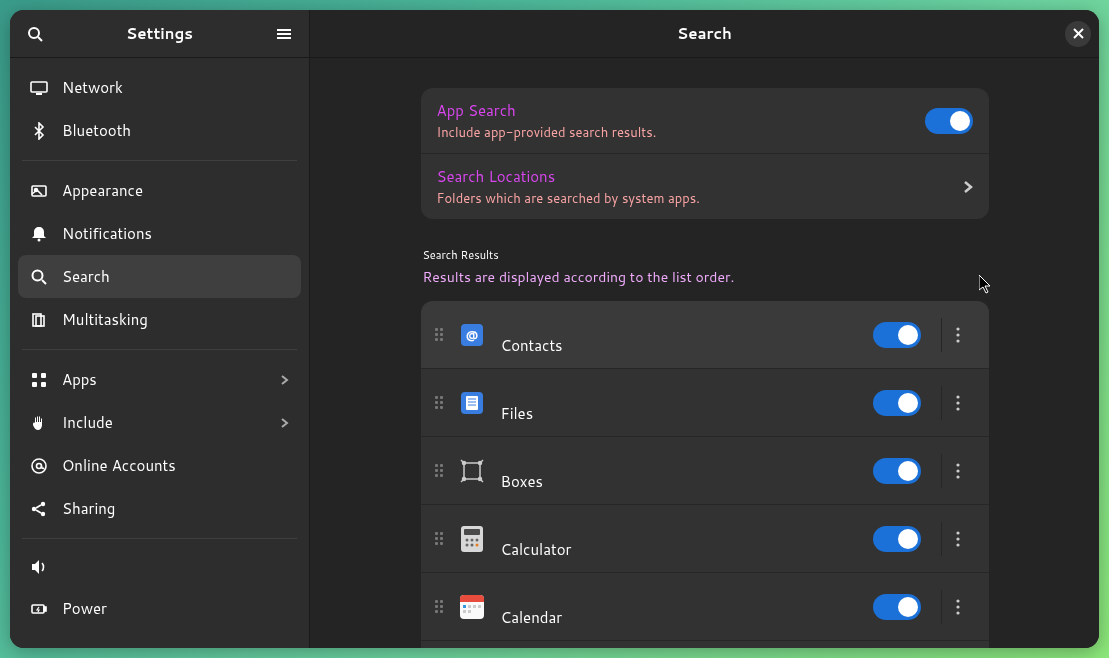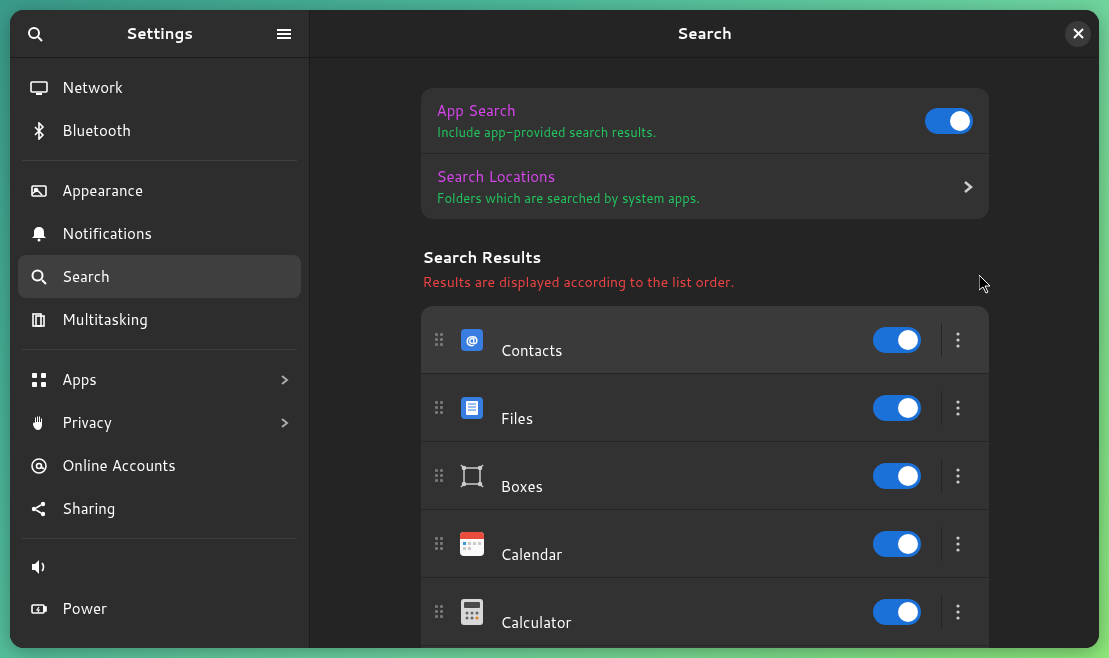--- a/index.html
+++ b/index.html
@@ -125,46 +125,46 @@
 }
 .card-row {
   padding: 12px 16px;
   display: flex;
   align-items: center;
   border-bottom: 1px solid #262626;
 }
 .card-row:last-child { border-bottom: none; }
 .row-text { flex: 1; }
 .row-title { font-size: 15px; color: #d946ef; }
-.row-sub { font-size: 13px; color: #22c55e; margin-top: 2px; }
+.row-sub { font-size: 13px; color: #fca5a5; margin-top: 2px; }
 .toggle {
   width: 48px;
   height: 26px;
   border-radius: 13px;
   background: #1c71d8;
   position: relative;
   cursor: pointer;
 }
 .toggle .knob {
   width: 20px;
   height: 20px;
   border-radius: 50%;
   background: #fff;
   position: absolute;
   top: 3px;
   right: 3px;
 }
 .section-title {
-  font-size: 15px;
-  font-weight: 700;
+  font-size: 11px;
+  font-weight: 400;
   margin: 28px 0 4px 2px;
 }
 .section-sub {
   font-size: 14px;
-  color: #ef4444;
+  color: #f0abfc;
   margin: 0 0 14px 2px;
 }
 .result-row {
   display: flex;
   align-items: center;
   padding: 12px 14px;
   border-bottom: 1px solid #262626;
   gap: 14px;
 }
 .result-row:last-child { border-bottom: none; }
@@ -302,21 +302,21 @@
               <polyline points="2,2 7,6 2,10"></polyline>
             </svg>
           </span>
         </div>
         <div class="sidebar-item">
           <span class="s-icon">
             <svg width="18" height="18" viewBox="0 0 18 18" fill="#fff">
               <path d="M5 9 L5 4 C5 3 6 3 6 4 L6 8 L7 8 L7 3 C7 2 8 2 8 3 L8 8 L9 8 L9 3 C9 2 10 2 10 3 L10 8 L11 8 L11 5 C11 4 12 4 12 5 L12 11 C12 14 10 16 8 16 C6 16 4 14 3 11 L3 10 C3 9 4 8 5 9 Z"></path>
             </svg>
           </span>
-          <span class="label">Privacy</span>
+          <span class="label">Include</span>
           <span class="chev">
             <svg width="9" height="12" viewBox="0 0 9 12" fill="none" stroke="#aaa" stroke-width="2">
               <polyline points="2,2 7,6 2,10"></polyline>
             </svg>
           </span>
         </div>
         <div class="sidebar-item">
           <span class="s-icon">
             <svg width="18" height="18" viewBox="0 0 18 18" fill="none" stroke="#fff" stroke-width="1.6">
               <circle cx="9" cy="9" r="7"></circle>
@@ -516,72 +516,72 @@
                 <div class="drow">
                   <div class="dot"></div>
                   <div class="dot"></div>
                 </div>
                 <div class="drow">
                   <div class="dot"></div>
                   <div class="dot"></div>
                 </div>
               </div>
               <div class="app-icon">
+                <svg width="22" height="26" viewBox="0 0 22 26">
+                  <rect width="22" height="26" rx="3" fill="#d8d8d8"></rect>
+                  <rect x="3" y="3" width="16" height="6" rx="1" fill="#4a4a4a"></rect>
+                  <circle cx="6" cy="14" r="1.5" fill="#666"></circle>
+                  <circle cx="11" cy="14" r="1.5" fill="#666"></circle>
+                  <circle cx="16" cy="14" r="1.5" fill="#666"></circle>
+                  <circle cx="6" cy="19" r="1.5" fill="#666"></circle>
+                  <circle cx="11" cy="19" r="1.5" fill="#666"></circle>
+                  <circle cx="16" cy="19" r="1.5" fill="#e67e22"></circle>
+                </svg>
+              </div>
+              <div class="result-label">Calculator</div>
+              <div class="toggle">
+                <div class="knob"></div>
+              </div>
+              <div class="more-btn">
+                <svg width="4" height="16" viewBox="0 0 4 16" fill="#ccc">
+                  <circle cx="2" cy="2" r="1.6"></circle>
+                  <circle cx="2" cy="8" r="1.6"></circle>
+                  <circle cx="2" cy="14" r="1.6"></circle>
+                </svg>
+              </div>
+            </div>
+            <div class="result-row">
+              <div class="drag-handle">
+                <div class="drow">
+                  <div class="dot"></div>
+                  <div class="dot"></div>
+                </div>
+                <div class="drow">
+                  <div class="dot"></div>
+                  <div class="dot"></div>
+                </div>
+                <div class="drow">
+                  <div class="dot"></div>
+                  <div class="dot"></div>
+                </div>
+              </div>
+              <div class="app-icon">
                 <svg width="24" height="24" viewBox="0 0 24 24">
                   <rect width="24" height="24" rx="4" fill="#fafafa"></rect>
                   <rect x="0" y="0" width="24" height="7" rx="4" fill="#e74c3c"></rect>
                   <rect x="0" y="4" width="24" height="3" fill="#e74c3c"></rect>
                   <rect x="3" y="10" width="3" height="3" fill="#3498db"></rect>
                   <rect x="8" y="10" width="3" height="3" fill="#ccc"></rect>
                   <rect x="13" y="10" width="3" height="3" fill="#ccc"></rect>
                   <rect x="18" y="10" width="3" height="3" fill="#ccc"></rect>
                   <rect x="3" y="15" width="3" height="3" fill="#ccc"></rect>
                   <rect x="8" y="15" width="3" height="3" fill="#ccc"></rect>
                 </svg>
               </div>
               <div class="result-label">Calendar</div>
-              <div class="toggle">
-                <div class="knob"></div>
-              </div>
-              <div class="more-btn">
-                <svg width="4" height="16" viewBox="0 0 4 16" fill="#ccc">
-                  <circle cx="2" cy="2" r="1.6"></circle>
-                  <circle cx="2" cy="8" r="1.6"></circle>
-                  <circle cx="2" cy="14" r="1.6"></circle>
-                </svg>
-              </div>
-            </div>
-            <div class="result-row">
-              <div class="drag-handle">
-                <div class="drow">
-                  <div class="dot"></div>
-                  <div class="dot"></div>
-                </div>
-                <div class="drow">
-                  <div class="dot"></div>
-                  <div class="dot"></div>
-                </div>
-                <div class="drow">
-                  <div class="dot"></div>
-                  <div class="dot"></div>
-                </div>
-              </div>
-              <div class="app-icon">
-                <svg width="22" height="26" viewBox="0 0 22 26">
-                  <rect width="22" height="26" rx="3" fill="#d8d8d8"></rect>
-                  <rect x="3" y="3" width="16" height="6" rx="1" fill="#4a4a4a"></rect>
-                  <circle cx="6" cy="14" r="1.5" fill="#666"></circle>
-                  <circle cx="11" cy="14" r="1.5" fill="#666"></circle>
-                  <circle cx="16" cy="14" r="1.5" fill="#666"></circle>
-                  <circle cx="6" cy="19" r="1.5" fill="#666"></circle>
-                  <circle cx="11" cy="19" r="1.5" fill="#666"></circle>
-                  <circle cx="16" cy="19" r="1.5" fill="#e67e22"></circle>
-                </svg>
-              </div>
-              <div class="result-label">Calculator</div>
               <div class="toggle">
                 <div class="knob"></div>
               </div>
               <div class="more-btn">
                 <svg width="4" height="16" viewBox="0 0 4 16" fill="#ccc">
                   <circle cx="2" cy="2" r="1.6"></circle>
                   <circle cx="2" cy="8" r="1.6"></circle>
                   <circle cx="2" cy="14" r="1.6"></circle>
                 </svg>
               </div>

